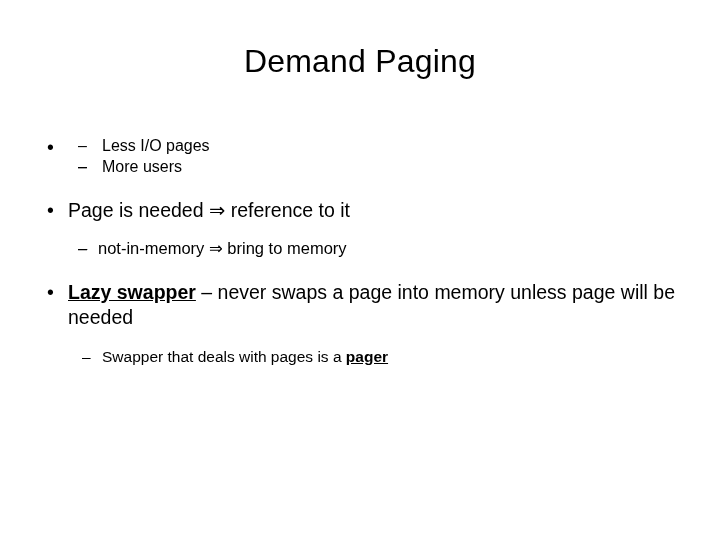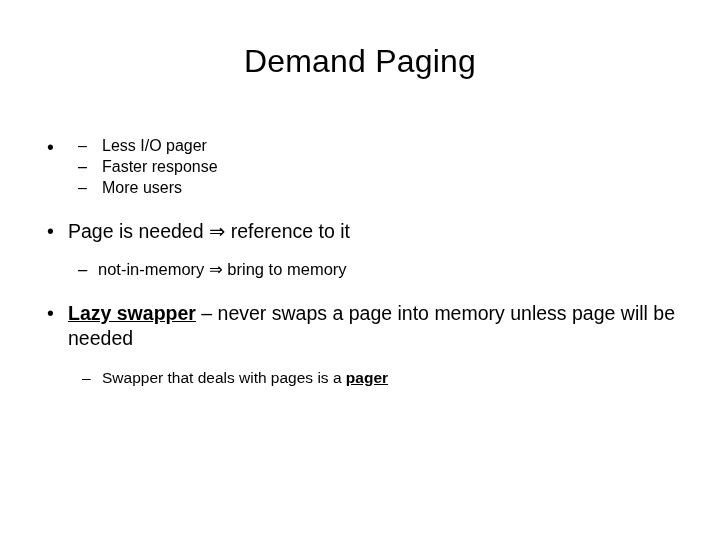--- a/index.html
+++ b/index.html
@@ -115,30 +115,29 @@
 
   <div class="body">
     <ul>
 
       <li class="l1">
         <span class="bullet">•</span>
       </li>
 
       <li class="l2 gap-a">
         <span class="bullet">–</span>
-        <span class="txt">Less I/O pager</span>
+        <span class="txt">Less I/O pages</span>
       </li>
 
       <li class="l2">
         <span class="bullet">–</span>
       </li>
 
       <li class="l2">
         <span class="bullet">–</span>
-        <span class="txt">Faster response</span>
       </li>
 
       <li class="l2">
         <span class="bullet">–</span>
         <span class="txt">More users</span>
       </li>
 
       <li class="l1 gap-b">
         <span class="bullet">•</span>
         <span class="txt">Page is needed ⇒ reference to it</span>

